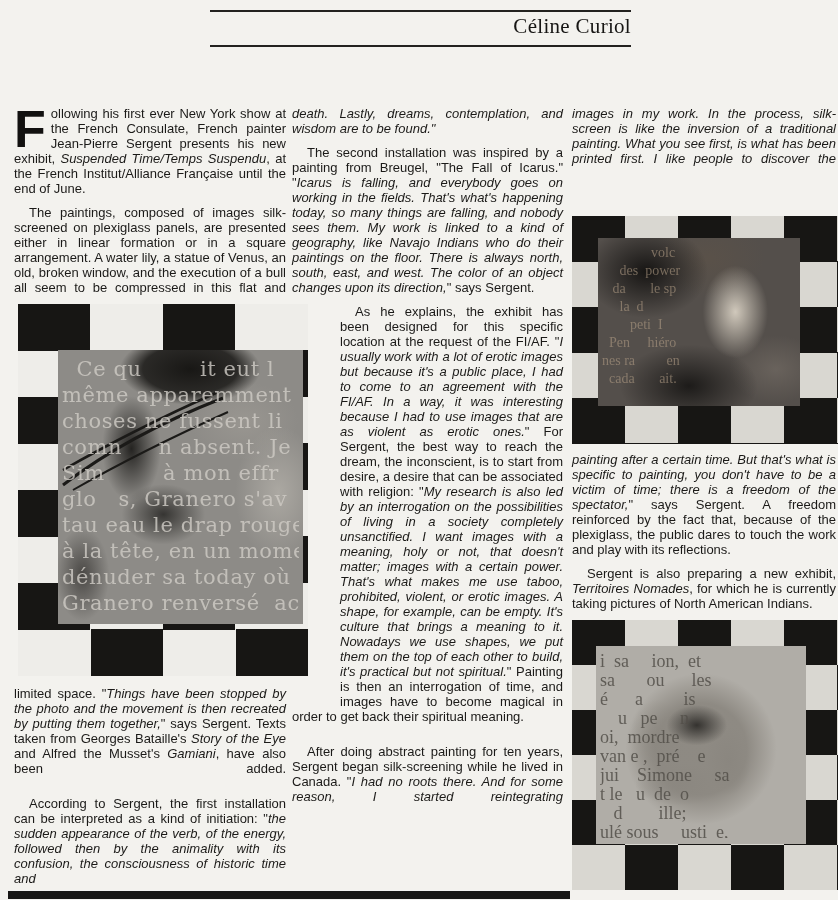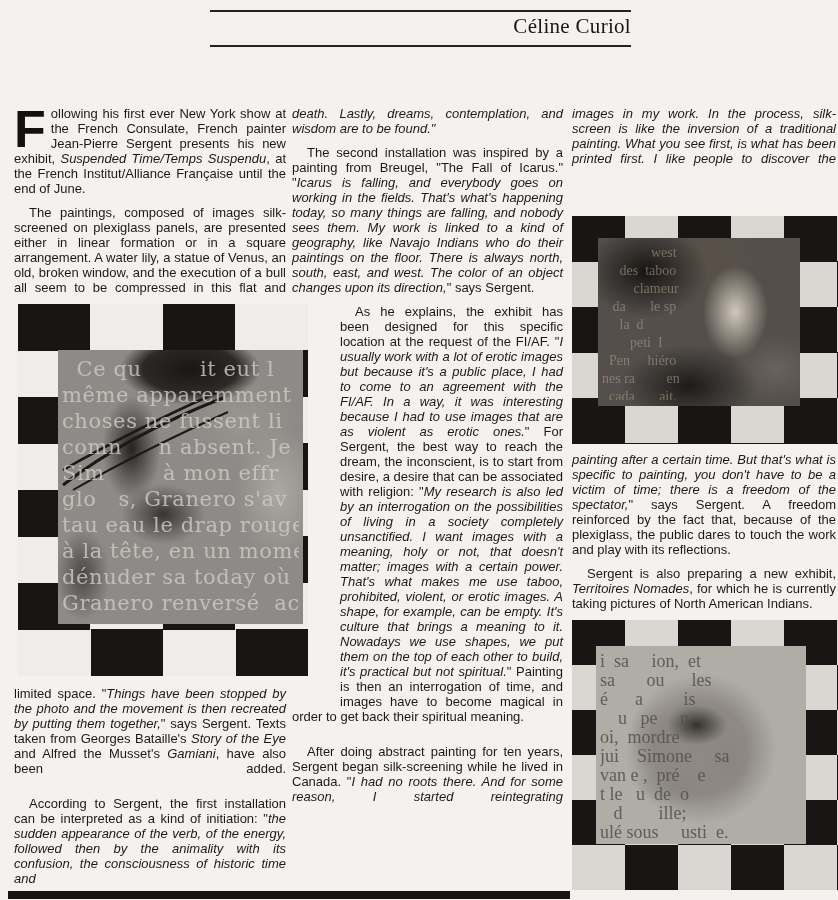--- a/index.html
+++ b/index.html
@@ -156,23 +156,22 @@
     <p class="ind"><span class="wrap-spacer"></span><span><span>As he explains, the exhibit has been designed for this specific location at the request of the FI/AF.  "</span><span class="it">I usually work with a lot of erotic images but because it's a public place, I had to come to an agreement with the FI/AF.  In a way, it was interesting because I had to use images that are as violent as erotic ones.</span><span>"  For Sergent, the best way to reach the dream, the inconscient, is to start from desire, a desire that can be associated with religion:  "</span><span class="it">My research is also led by an interrogation on the possibilities of living in a society completely unsanctified.  I want images with a meaning, holy or not, that doesn't matter; images with a certain power.  That's what makes me use taboo, prohibited, violent, or erotic images.  A shape, for example, can be empty.  It's culture that brings a meaning to it.  Nowadays we use shapes, we put them on the top of each other to build, it's practical but not spiritual.</span><span>"  Painting is then an interrogation of time, and images have to become magical in order to get back their spiritual meaning.</span></span></p>
     <p class="ind cont gap-top"><span>After doing abstract painting for ten years, Sergent began silk-screening while he lived in Canada.  "</span><span class="it">I had no roots there.  And for some reason, I started reintegrating</span></p>
   </div>
 
   <div class="col col3">
     <p class="cont"><span class="it">images in my work.  In the process, silk-screen is like the inversion of a traditional painting.  What you see first, is what has been printed first.  I like people to discover the</span></p>
 
     <div class="artwork artwork2">
       <div class="panel">
         <div class="panel-text">
-            <div>              west</div>
-            <div>     des  taboo</div>
-            <div>         clameur</div>
+            <div>              volc</div>
+            <div>     des  power</div>
             <div>   da       le sp</div>
             <div>     la  d</div>
             <div>        peti  I</div>
             <div>  Pen     hiéro</div>
             <div>nes ra         en</div>
             <div>  cada       ait.</div>
           </div>
       </div>
     </div>
 
@@ -180,22 +179,22 @@
     <p class="ind"><span>Sergent is also preparing a new exhibit, </span><span class="it">Territoires Nomades</span><span>, for which he is currently taking pictures of North American Indians.</span></p>
 
     <div class="artwork artwork3">
       <div class="panel">
         <div class="panel-text">
             <div>i  sa     ion,  et</div>
             <div>sa       ou      les</div>
             <div>é      a         is</div>
             <div>    u   pe     n</div>
             <div>oi,  mordre</div>
+            <div>van e ,  pré    e</div>
             <div>jui    Simone     sa</div>
-            <div>van e ,  pré    e</div>
             <div>t le   u  de  o</div>
             <div>   d        ille;</div>
             <div>ulé sous     usti  e,</div>
           </div>
       </div>
     </div>
   </div>
 
   <div class="scan-bar"></div>
 </div>

